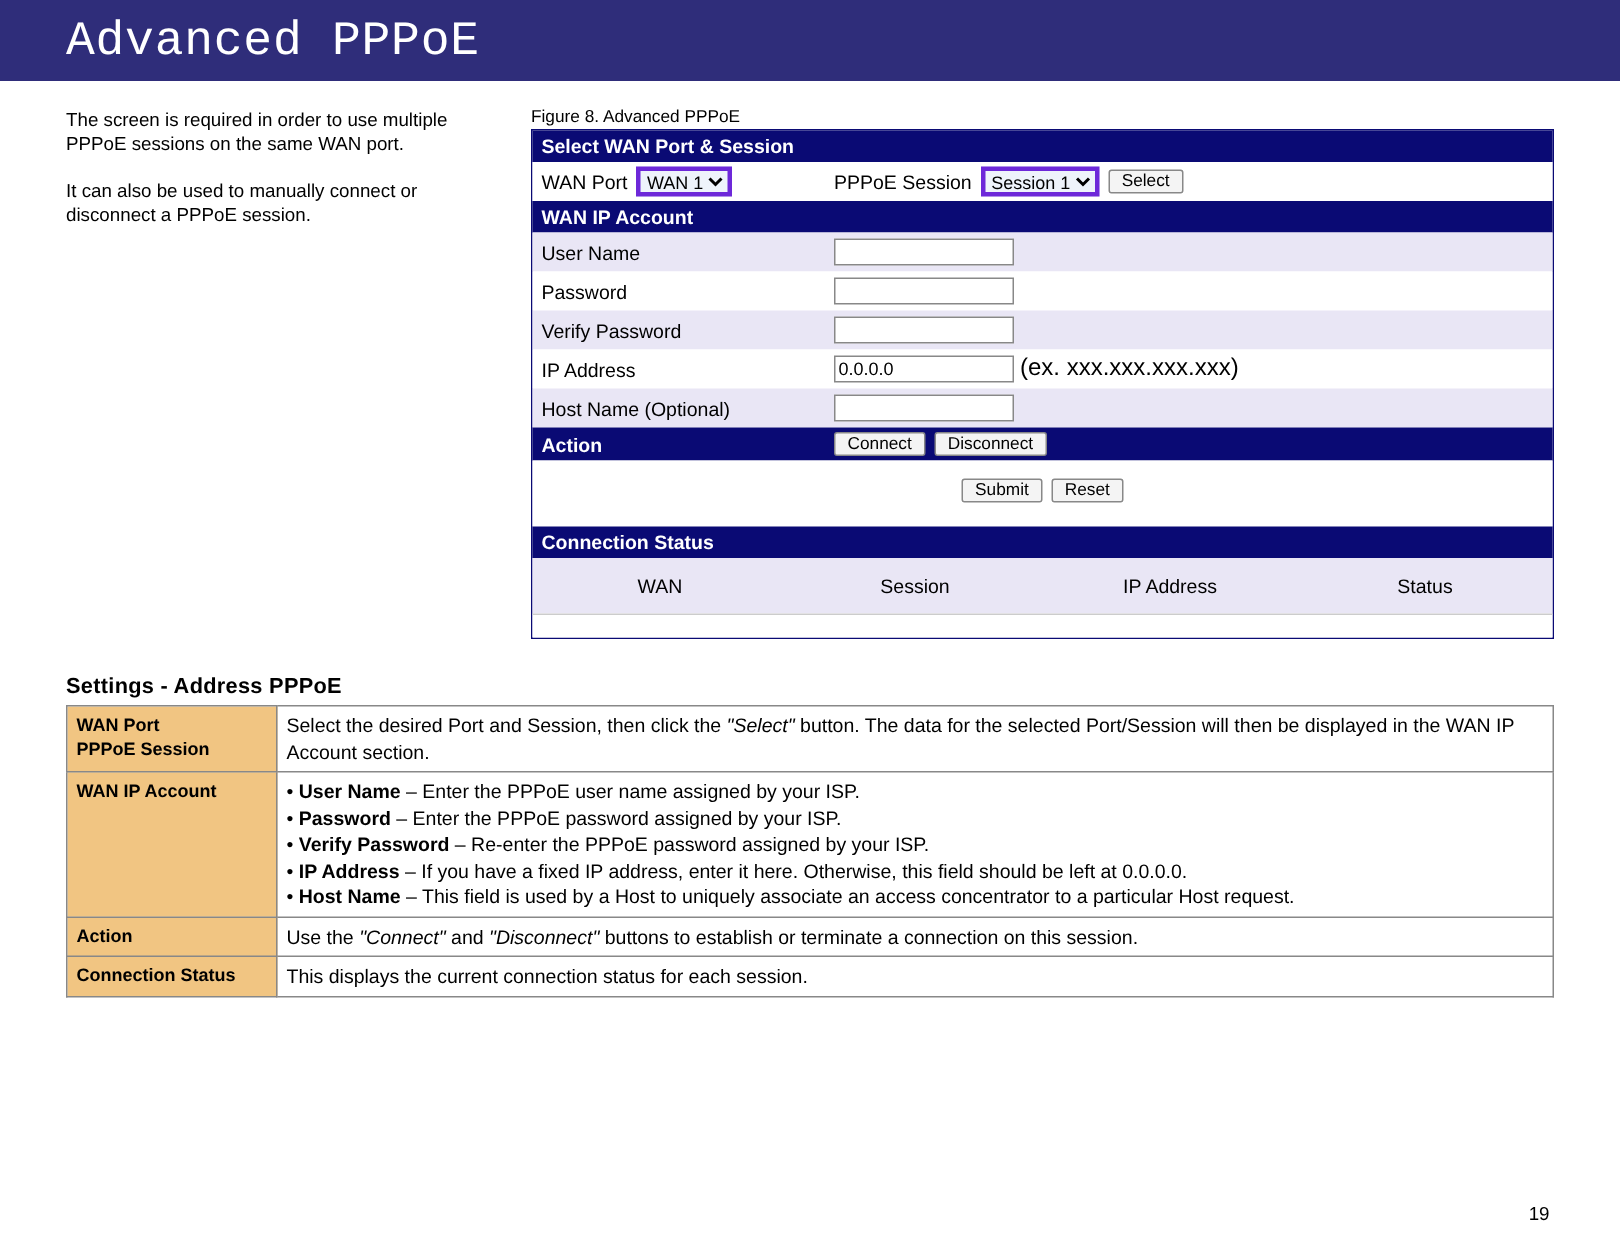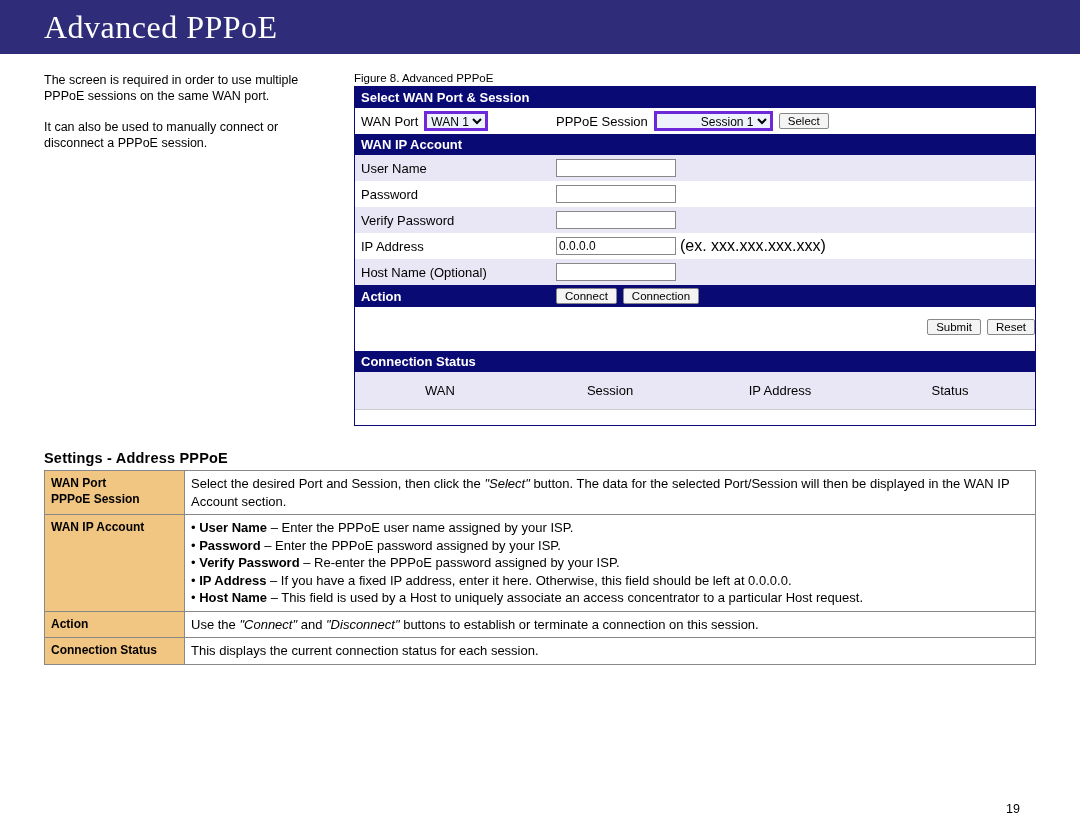--- a/index.html
+++ b/index.html
@@ -1,47 +1,47 @@
 <!DOCTYPE html>
 <html><head>
 <meta charset="utf-8">
 <style>
   * { box-sizing: border-box; margin: 0; padding: 0; }
   body { font-family: Arial, Helvetica, sans-serif; font-size: 13px; width: 1080px; height: 834px; background: #fff; color: #000; position: relative; }
   .title-bar { background: #2f2d7a; color: #fff; height: 54px; display: flex; align-items: center; padding-left: 44px; border-top: 2px solid #2f2d7a; border-bottom: 2px solid #2f2d7a; }
-  .title-bar h1 { font-family: Liberation Serif, serif; font-weight: 400; font-size: 32px; letter-spacing: 0.5px; }
+  .title-bar h1 { font-family: Liberation Mono, monospace; font-weight: 400; font-size: 32px; letter-spacing: 0.5px; }
   .content { padding: 18px 44px 0 44px; }
   .top-row { display: flex; align-items: flex-start; }
   .intro { width: 310px; padding-right: 18px; font-size: 12.5px; line-height: 1.3; }
   .intro p { margin-bottom: 14px; }
   .figure-col { flex: 1; }
   .fig-caption { font-size: 11.5px; margin-bottom: 2px; }
   .config-panel { border: 1px solid #0a0a74; }
   .section-head { background: #0a0a74; color: #fff; font-weight: bold; font-size: 13px; padding: 3px 6px; }
   .row-light { background: #e9e6f5; }
   .row-white { background: #fff; }
   .form-row { display: flex; align-items: center; padding: 3px 6px; font-size: 13px; min-height: 26px; }
   .form-row .lbl { width: 195px; }
   .form-row .hint { margin-left: 4px; font-size: 16px; }
   .ctrl-input { border: 1px solid #888; height: 18px; width: 120px; font-size: 12px; padding: 0 2px; background: #fff; }
   .ctrl-select { border: 3px solid #6d28d9; height: 20px; font-size: 12px; background: #eef3fb; }
   .btn { border: 1px solid #888; background: #f4f4f4; font-size: 11.5px; padding: 1px 8px; cursor: pointer; border-radius: 2px; }
   .select-row { display: flex; align-items: center; padding: 3px 6px; background: #fff; }
   .select-row .seg { display: flex; align-items: center; }
-  .submit-row { display: flex; justify-content: flex-end; align-items: center; padding: 12px 0 16px 0; background: #fff; }
+  .submit-row { display: flex; justify-content: center; align-items: center; padding: 12px 0 16px 0; background: #fff; }
   .status-head-row { background: #e9e6f5; display: flex; padding: 11px 0; font-size: 13px; }
   .status-cell { flex: 1; text-align: center; }
   .status-body { background: #fff; height: 16px; border-top: 1px solid #ccc; }
   .settings-heading { font-family: Arial, Helvetica, sans-serif; font-weight: bold; font-size: 14.5px; margin: 24px 0 4px 0; letter-spacing: 0.2px; }
   .settings-table { width: 100%; border-collapse: collapse; font-size: 13px; }
   .settings-table td { border: 1px solid #888; padding: 4px 6px; vertical-align: top; line-height: 1.35; }
   .settings-table .k { background: #f1c582; font-weight: bold; width: 140px; font-size: 12px; }
   .bullets { list-style: none; padding: 0; }
   .bullets li::before { content: "• "; }
-  .page-num { position: absolute; right: 60px; bottom: 18px; font-size: 12.5px; }
+  .page-num { position: absolute; right: 47px; bottom: 18px; font-size: 12.5px; }
 </style>
 </head>
 <body>
 
 <div class="title-bar">
   <h1>Advanced PPPoE</h1>
 </div>
 
 <div class="content">
   <div class="top-row">
@@ -58,21 +58,21 @@
         <div class="section-head">Select WAN Port &amp; Session</div>
         <div class="select-row">
           <div class="seg" style="width:195px;">
             <span>WAN Port</span>
             <select class="ctrl-select" style="margin-left:6px;">
               <option>WAN 1</option>
             </select>
           </div>
           <div class="seg">
             <span>PPPoE Session</span>
-            <select class="ctrl-select" style="margin-left:6px;padding-left:40px;">
+            <select class="ctrl-select" style="margin-left:6px;">
               <option>Session 1</option>
             </select>
             <button class="btn" style="margin-left:6px;">Select</button>
           </div>
         </div>
 
         <div class="section-head">WAN IP Account</div>
 
         <div class="form-row row-light">
           <span class="lbl">User Name</span>
@@ -92,21 +92,21 @@
           <span class="hint">(ex. xxx.xxx.xxx.xxx)</span>
         </div>
         <div class="form-row row-light">
           <span class="lbl">Host Name (Optional)</span>
           <input class="ctrl-input" type="text" value="" style="">
         </div>
 
         <div class="section-head" style="display:flex;align-items:center;">
           <span style="width:195px;">Action</span>
           <button class="btn" style="color:#000;">Connect</button>
-          <button class="btn" style="margin-left:6px;color:#000;">Connection</button>
+          <button class="btn" style="margin-left:6px;color:#000;">Disconnect</button>
         </div>
 
         <div class="submit-row">
           <button class="btn">Submit</button>
           <button class="btn" style="margin-left:6px;">Reset</button>
         </div>
 
         <div class="section-head">Connection Status</div>
         <div class="status-head-row">
           <div class="status-cell">WAN</div>

